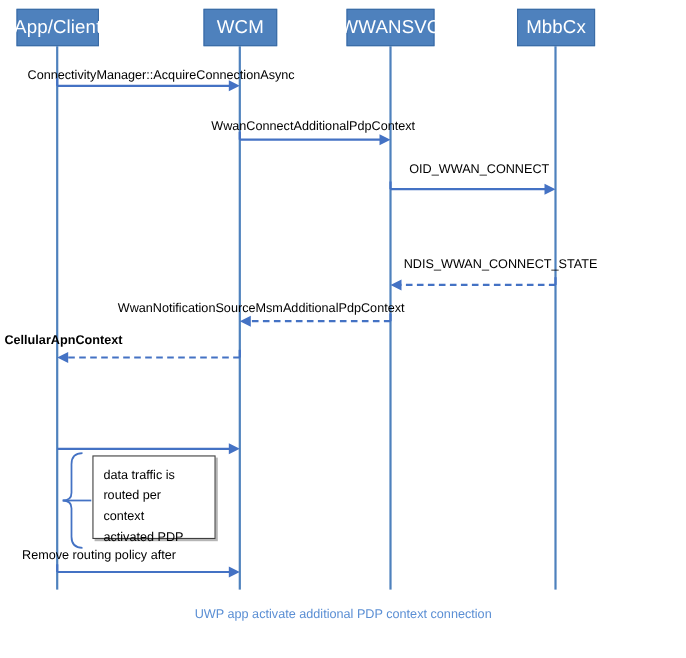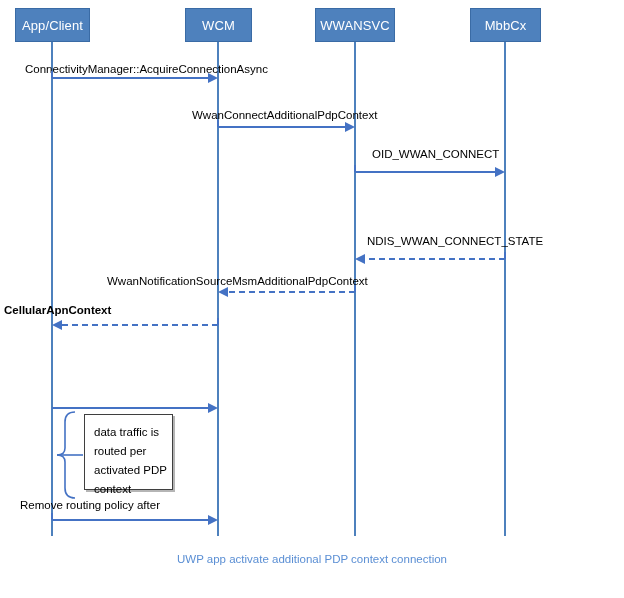--- a/index.html
+++ b/index.html
@@ -19,21 +19,21 @@
     position: absolute;
     left: 0; top: 0;
     width: 624px;
     height: 598px;
   }
   .lifeline-header {
     position: absolute;
     background: #4e81bd;
     border: 1px solid #3a6ba5;
     color: #ffffff;
-    font-size: 13px;
+    font-size: 17px;
     display: flex;
     align-items: center;
     justify-content: center;
     text-align: center;
     box-sizing: border-box;
     letter-spacing: 0.1px;
   }
   .lifeline-line {
     position: absolute;
     width: 2px;
@@ -151,25 +151,25 @@
   <svg class="arrow-svg" style="left:0px; top:400px; width:624px; height:30px;">
     <line x1="52" y1="8" x2="211" y2="8" stroke="#4472c4" stroke-width="2"></line>
     <polygon points="218,8 208,3 208,13" fill="#4472c4"></polygon>
   </svg>
 
   <svg class="brace-svg" style="left:55px; top:410px; width:40px; height:90px;">
     <path d="M 20 2 Q 10 2 10 12 L 10 38 Q 10 45 2 45 Q 10 45 10 52 L 10 78 Q 10 88 20 88" fill="none" stroke="#4472c4" stroke-width="1.6"></path>
     <line x1="2" y1="45" x2="28" y2="45" stroke="#4472c4" stroke-width="1.6"></line>
   </svg>
 
-  <div class="data-box" style="left:84px; top:414px; width:89px; height:76px;">
+  <div class="data-box" style="left:84px; top:414px; width:112px; height:76px;">
     <div>data traffic is</div>
     <div>routed per</div>
+    <div>context</div>
     <div>activated PDP</div>
-    <div>context</div>
   </div>
 
   <div class="msg-label" style="left:20px; top:498px;">Remove routing policy after</div>
   <svg class="arrow-svg" style="left:0px; top:505px; width:624px; height:35px;">
     <line x1="52" y1="8" x2="52" y2="15" stroke="#4472c4" stroke-width="2"></line>
     <line x1="52" y1="15" x2="211" y2="15" stroke="#4472c4" stroke-width="2"></line>
     <polygon points="218,15 208,10 208,20" fill="#4472c4"></polygon>
   </svg>
 
   <div class="caption" style="top:553px;text-align:center;">UWP app activate additional PDP context connection</div>

